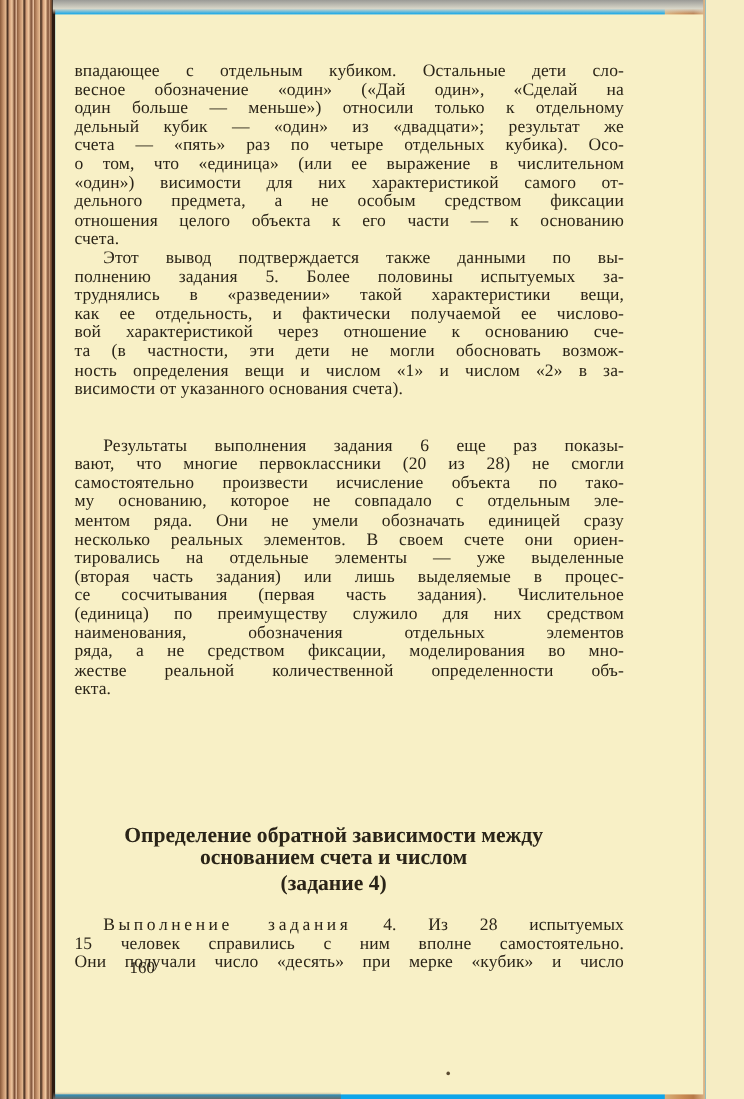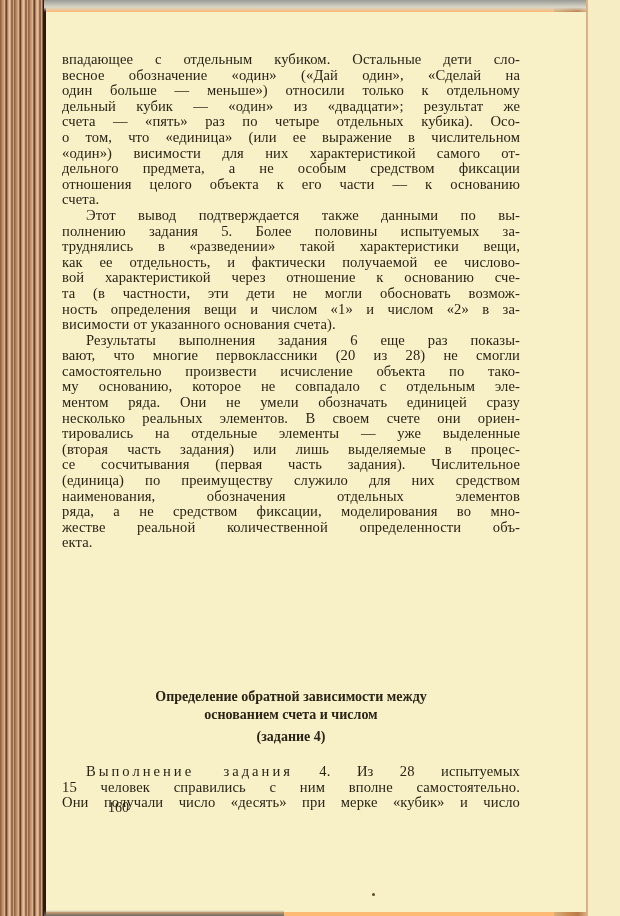--- a/index.html
+++ b/index.html
@@ -7,21 +7,21 @@
       padding: 0;
       width: 620px;
       height: 916px;
       overflow: hidden;
       background: #f6edc4;
     }
     .scan {
       position: relative;
       width: 588px;
       height: 916px;
-      background: #fdba74;
+      background: #0ea5e9;
       overflow: hidden;
     }
     .left-edge {
       position: absolute;
       left: 0; top: 0;
       width: 44px; height: 916px;
       background:
         repeating-linear-gradient(90deg,
           #8a5a3a 0px, #c89670 3px, #e4b88e 5px, #3a2418 6px,
           #d4a07a 8px, #f0c8a0 10px, #7b4e35 12px, #e8c0a0 14px);
@@ -76,25 +76,25 @@
       display: block;
       text-align: justify;
       text-align-last: justify;
       white-space: nowrap;
     }
     .line.last {
       text-align-last: left;
     }
     .heading {
       position: absolute;
-      left: 62px;
+      left: 49px;
       width: 458px;
       font-family: "Liberation Serif", serif;
       font-weight: bold;
-      font-size: 14px;
+      font-size: 18px;
       line-height: 17px;
       color: #2a2418;
       text-align: center;
     }
     .spaced {
       letter-spacing: 3px;
     }
     .page-number {
       position: absolute;
       left: 108px;
@@ -140,21 +140,21 @@
       <span class="line">полнению задания 5. Более половины испытуемых за-</span>
       <span class="line">труднялись в «разведении» такой характеристики вещи,</span>
       <span class="line">как ее отдельность, и фактически получаемой ее числово-</span>
       <span class="line">вой характеристикой через отношение к основанию сче-</span>
       <span class="line">та (в частности, эти дети не могли обосновать возмож-</span>
       <span class="line">ность определения вещи и числом «1» и числом «2» в за-</span>
       <span class="line last">висимости от указанного основания счета).</span>
     </p>
 
     <p>
-      <span class="line" style="padding-left:24px;">Результаты выполнения задания 6 еще раз показы-</span>
+      <span class="line" style="padding-left:24px;margin-top:32px;">Результаты выполнения задания 6 еще раз показы-</span>
       <span class="line">вают, что многие первоклассники (20 из 28) не смогли</span>
       <span class="line">самостоятельно произвести исчисление объекта по тако-</span>
       <span class="line">му основанию, которое не совпадало с отдельным эле-</span>
       <span class="line">ментом ряда. Они не умели обозначать единицей сразу</span>
       <span class="line">несколько реальных элементов. В своем счете они ориен-</span>
       <span class="line">тировались на отдельные элементы — уже выделенные</span>
       <span class="line">(вторая часть задания) или лишь выделяемые в процес-</span>
       <span class="line">се сосчитывания (первая часть задания). Числительное</span>
       <span class="line">(единица) по преимуществу служило для них средством</span>
       <span class="line">наименования, обозначения отдельных элементов</span>

